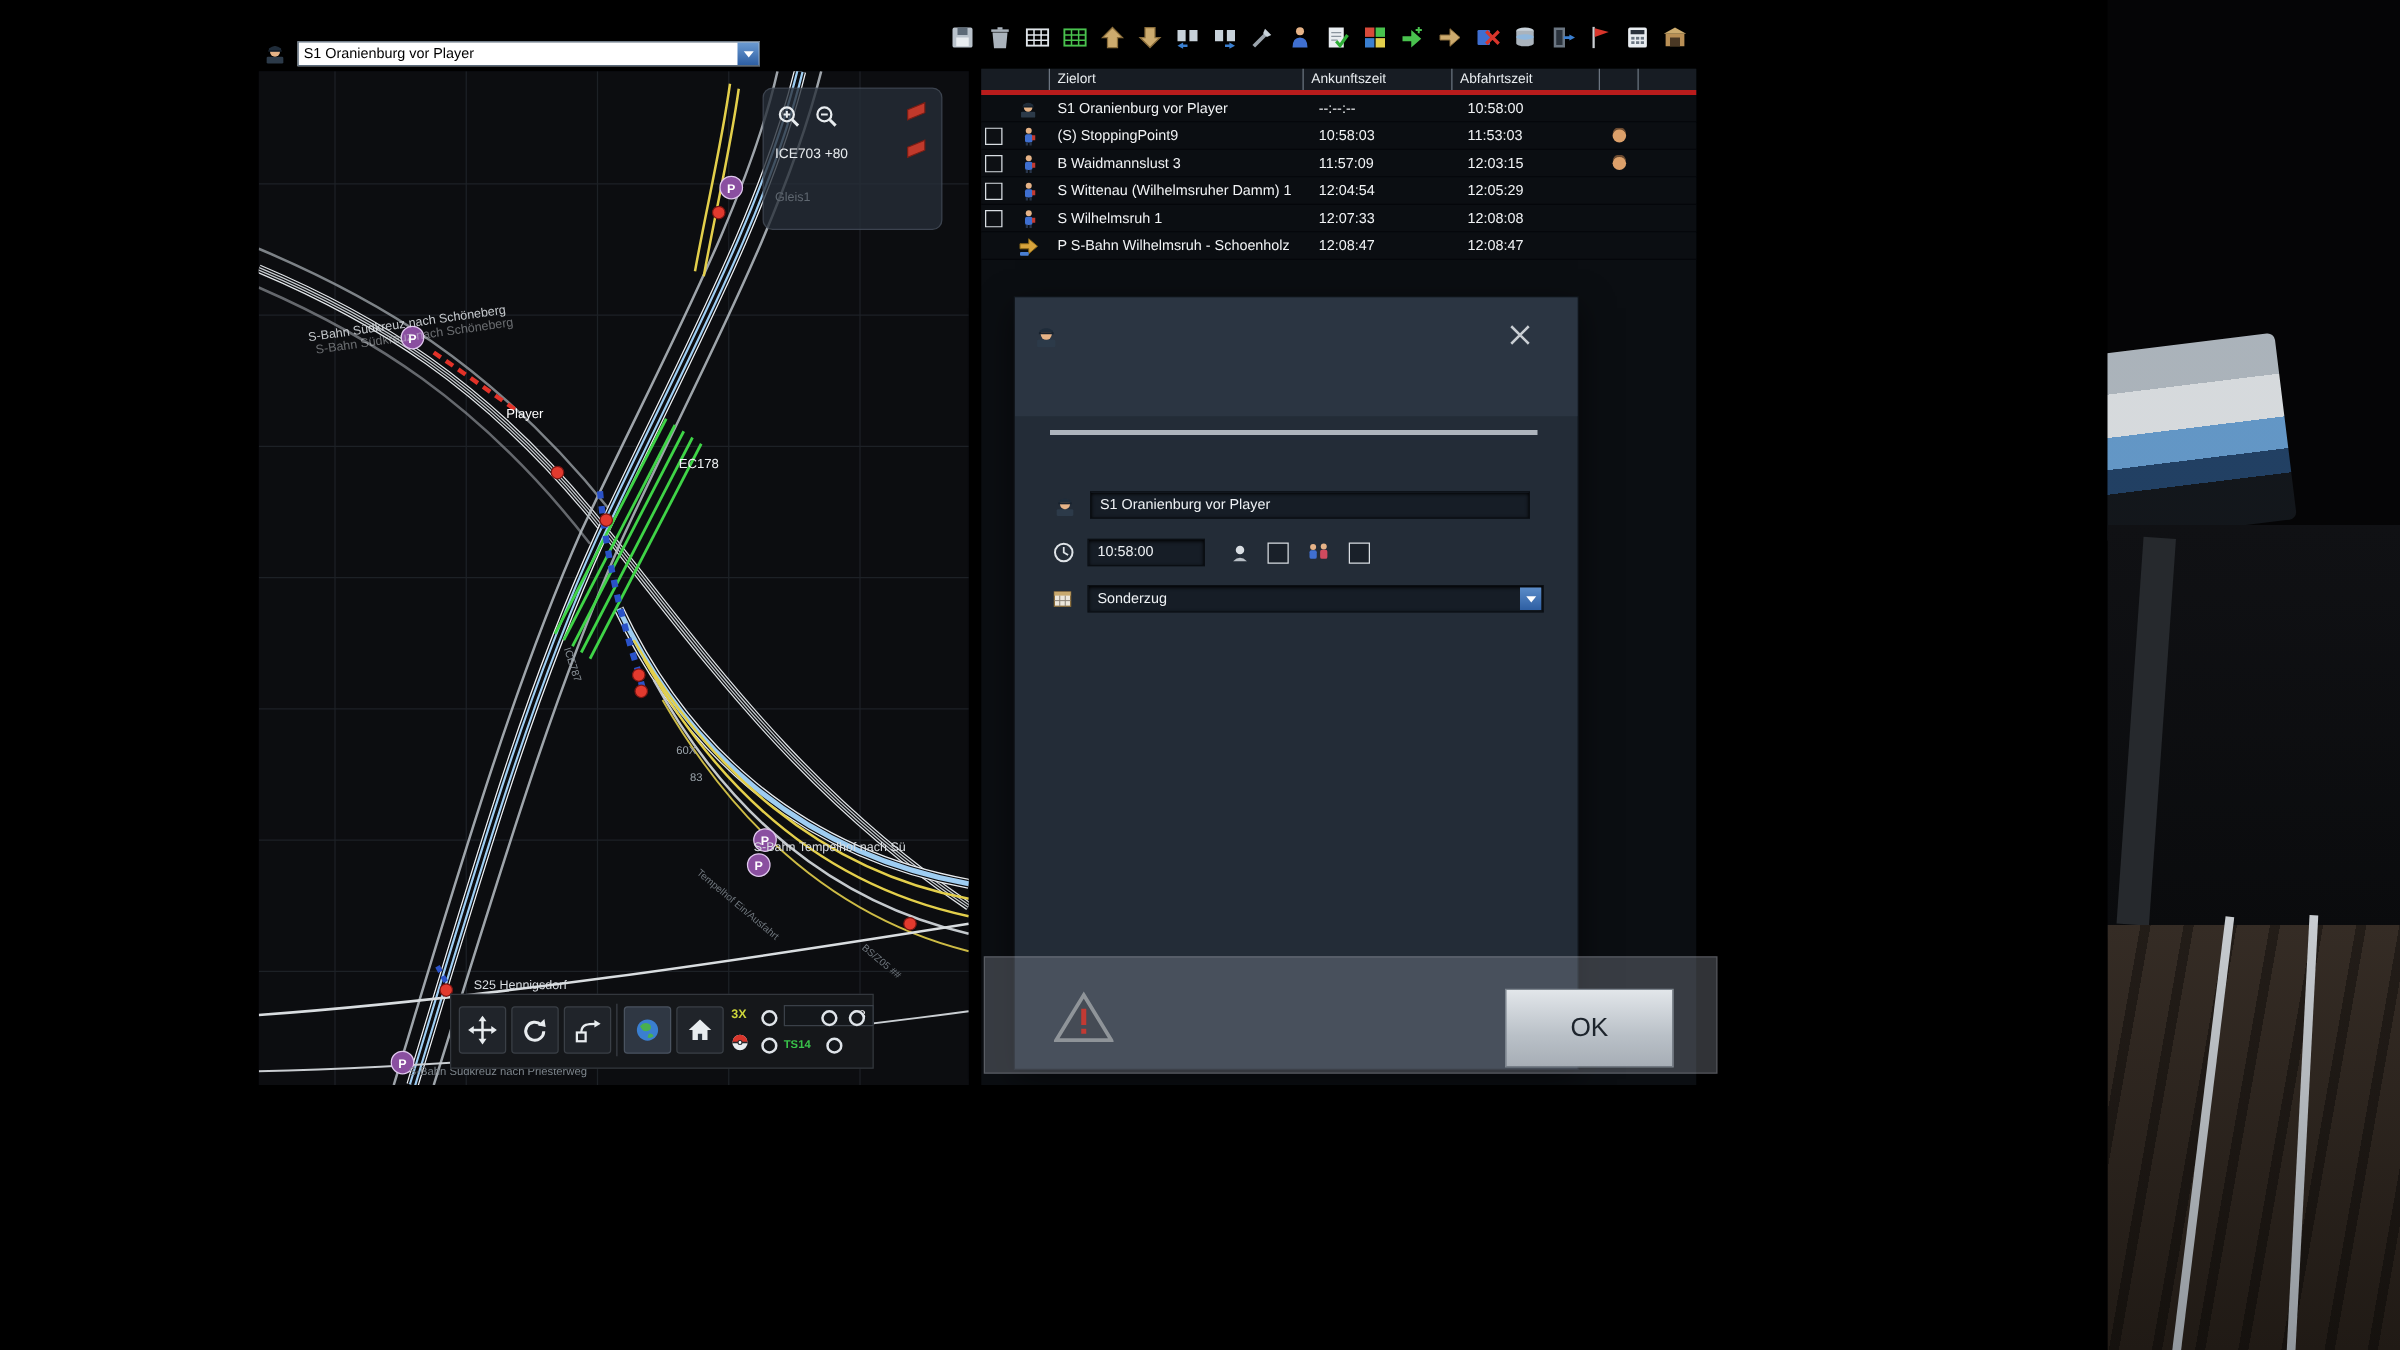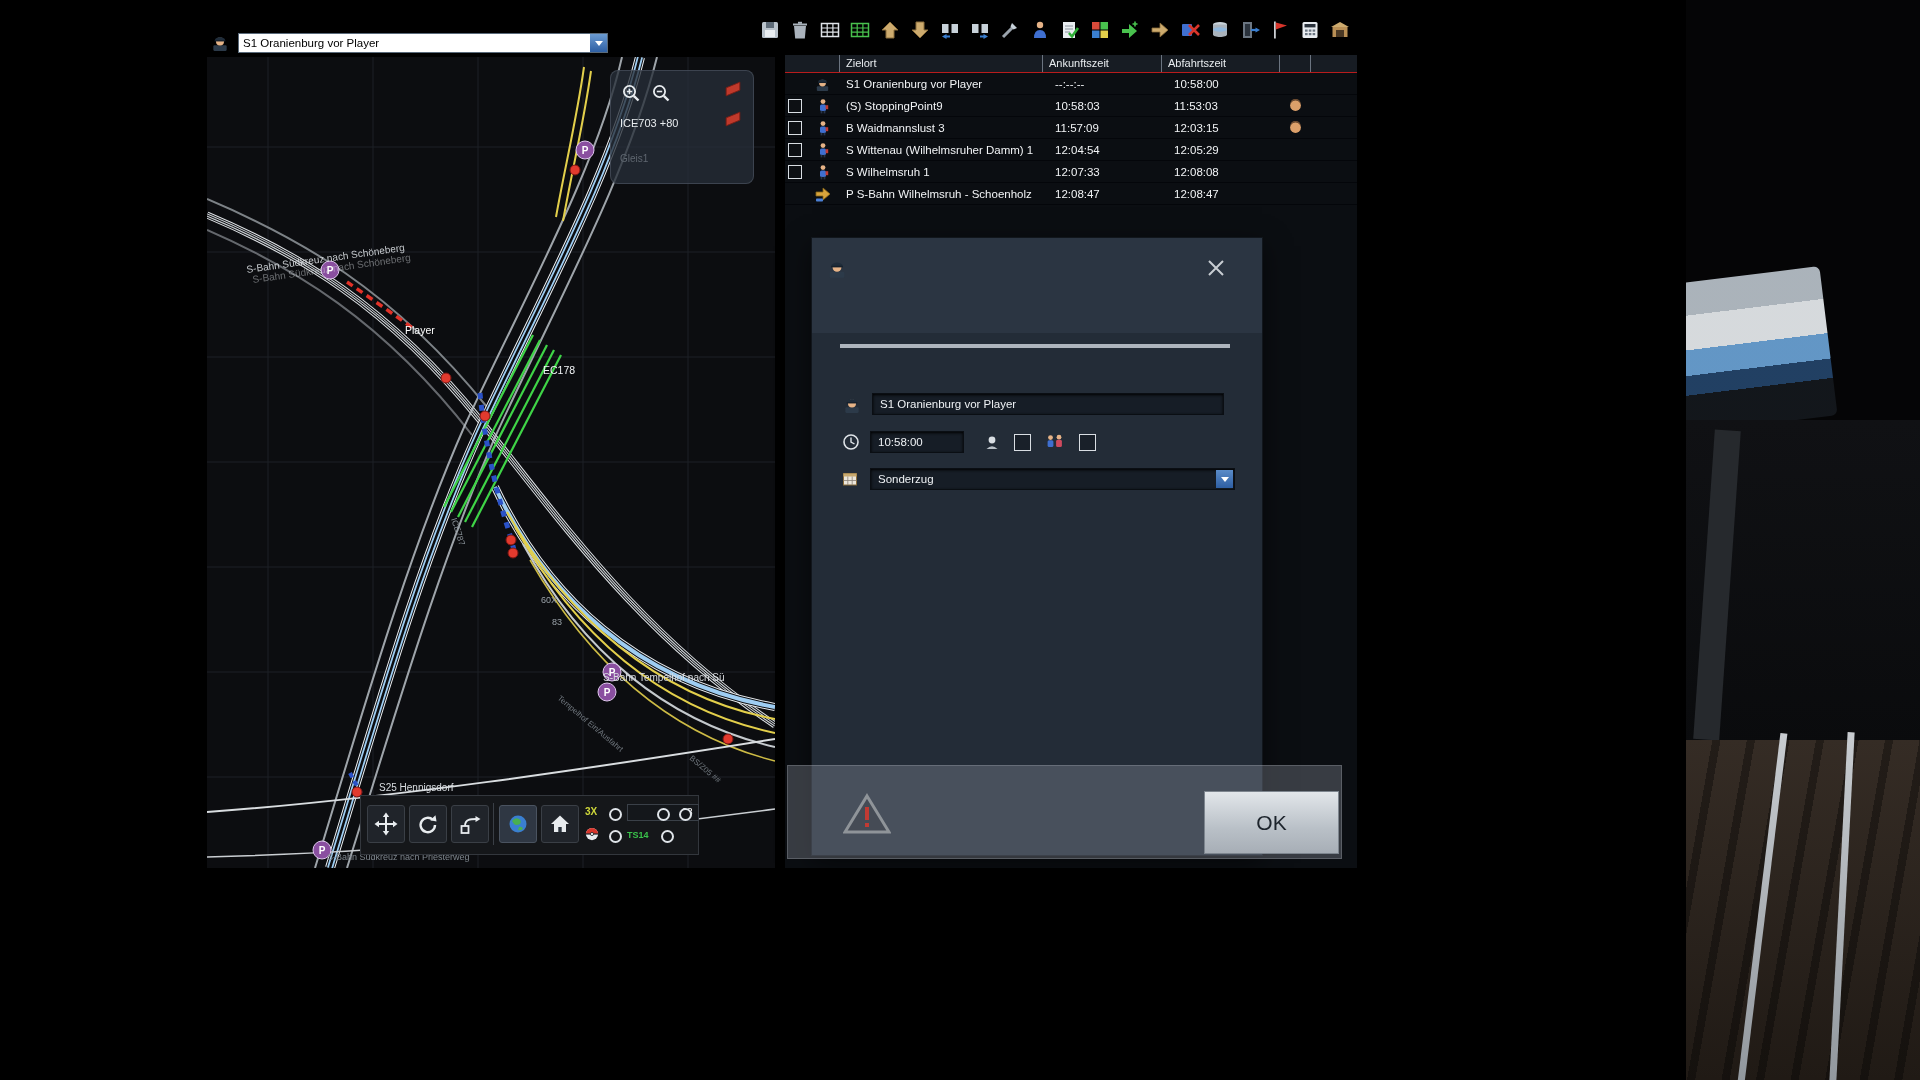--- a/index.html
+++ b/index.html
@@ -27,21 +27,21 @@
   .radio{position:absolute;width:9px;height:9px;border-radius:50%;border:2px solid #dfe4e9;background:#14171b;}
   .mtb-label{position:absolute;font-weight:bold;}
   .trackbox{position:absolute;left:266px;top:8px;width:22px;height:15px;background:#14171b;border:1px solid #3a4048;
       color:#fff;font-size:10px;display:flex;align-items:center;justify-content:center;padding-left:48px;}
   
   .top-toolbar{position:absolute;left:757px;top:12px;width:606px;height:36px;display:flex;gap:4px;align-items:center;}
   .tbtn{width:26px;height:30px;background:transparent;border:none;padding:0;display:flex;align-items:center;justify-content:center;cursor:pointer;}
   .ti{width:22px;height:22px;}
   
   .right-panel{position:absolute;left:785px;top:55px;width:572px;height:813px;background:#0b0e12;}
-  .thead{display:flex;height:17px;background:#171c23;border-bottom:1px solid #b91c1c;color:#e8ecef;font-size:11px;}
+  .thead{display:flex;height:17px;background:#171c23;border-bottom:4px solid #b91c1c;color:#e8ecef;font-size:11px;}
   .th{border-right:1px solid #6b7480;line-height:17px;padding-left:6px;box-sizing:border-box;white-space:nowrap;overflow:hidden;}
   .row{display:flex;height:21px;align-items:center;border-bottom:1px solid #04060a;color:#f2f4f6;font-size:11.5px;background:#0b0e12;}
   .cell{box-sizing:border-box;padding-left:6px;white-space:nowrap;overflow:hidden;}
   .c-chk{width:20px;padding:0;display:flex;align-items:center;justify-content:center;}
   .c-ic{width:35px;padding:0;display:flex;align-items:center;justify-content:center;}
   .c-ziel{width:203px;}
   .c-ank{width:119px;padding-left:12px;}
   .c-abf{width:118px;padding-left:12px;}
   .c-r1{width:31px;padding:0;display:flex;align-items:center;justify-content:center;}
   .c-r2{flex:1;}
@@ -55,21 +55,21 @@
   .divider{position:absolute;left:28px;top:106px;width:390px;height:4px;background:#aeb5bd;}
   .frow{position:absolute;display:flex;align-items:center;}
   .dfield{background:#161d26;border:1px solid #0a0e13;box-shadow:inset 0 1px 3px #000;color:#eef1f4;
       font-size:11.5px;display:flex;align-items:center;padding:0 7px;height:20px;box-sizing:content-box;}
   .dchk{width:15px;height:15px;border:1.5px solid #d9dee3;background:rgba(10,14,19,.4);cursor:pointer;}
   .dd{position:relative;padding-right:40px;cursor:pointer;}
   .dd-arrow{position:absolute;right:1px;top:1px;bottom:1px;width:17px;background:linear-gradient(#5b8cc8,#2e5fa3);
       display:flex;align-items:center;justify-content:center;}
   
   .footer-band{position:absolute;left:787px;top:765px;width:553px;height:92px;background:rgba(152,160,170,.32);
-      border:1px solid rgba(190,196,204,.25);}
+      border:1px solid rgba(190,196,204,.25);padding-left:32px;}
   .warning{position:absolute;left:55px;top:26px;width:48px;height:44px;}
   .ok-button{position:absolute;left:416px;top:25px;width:135px;height:63px;border:1px solid #7d858e;cursor:pointer;
       background:linear-gradient(#e2e6ea,#b9c0c7 60%,#a7aeb6);color:#1d242c;font-size:21px;
       display:flex;align-items:center;justify-content:center;font-family:inherit;}
   
   .scene{position:absolute;left:1686px;top:0;width:234px;height:1080px;background:#050506;overflow:hidden;}
   .scene .train3d{position:absolute;left:-12px;top:275px;width:155px;height:150px;transform:rotate(-7deg);
       border-radius:6px;opacity:.92;
       background:linear-gradient(#b9c2ca 0 22%,#e8ecef 22% 45%,#6ba3d6 45% 62%,#24456b 62% 75%,#14181d 75% 100%);}
   .scene .mid{position:absolute;left:0;top:420px;width:100%;height:330px;background:linear-gradient(#101114,#0a0b0d);}

